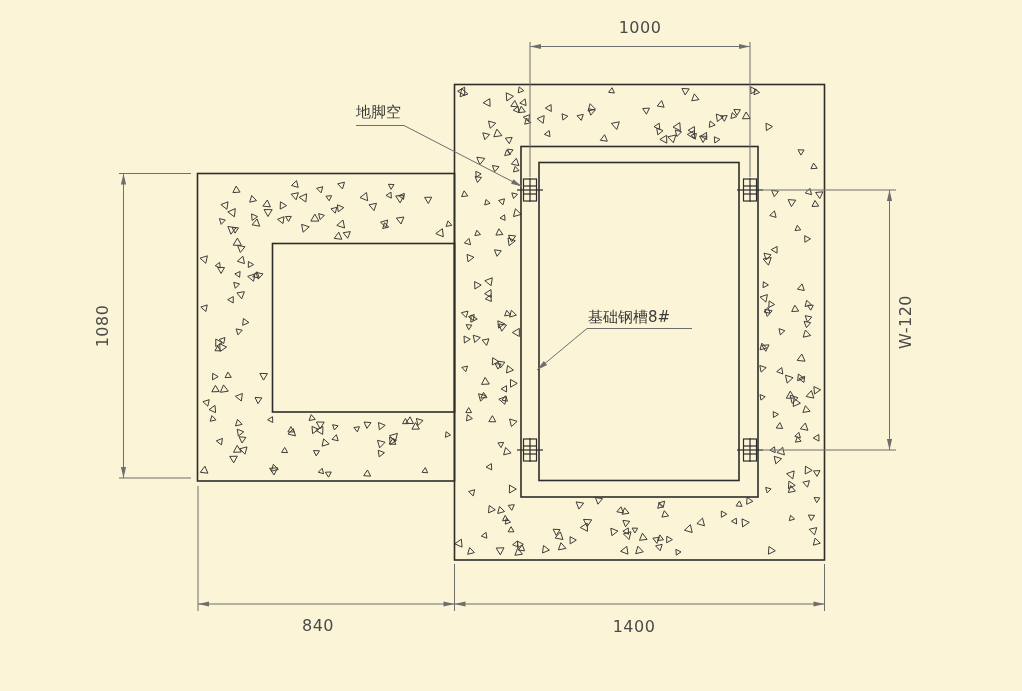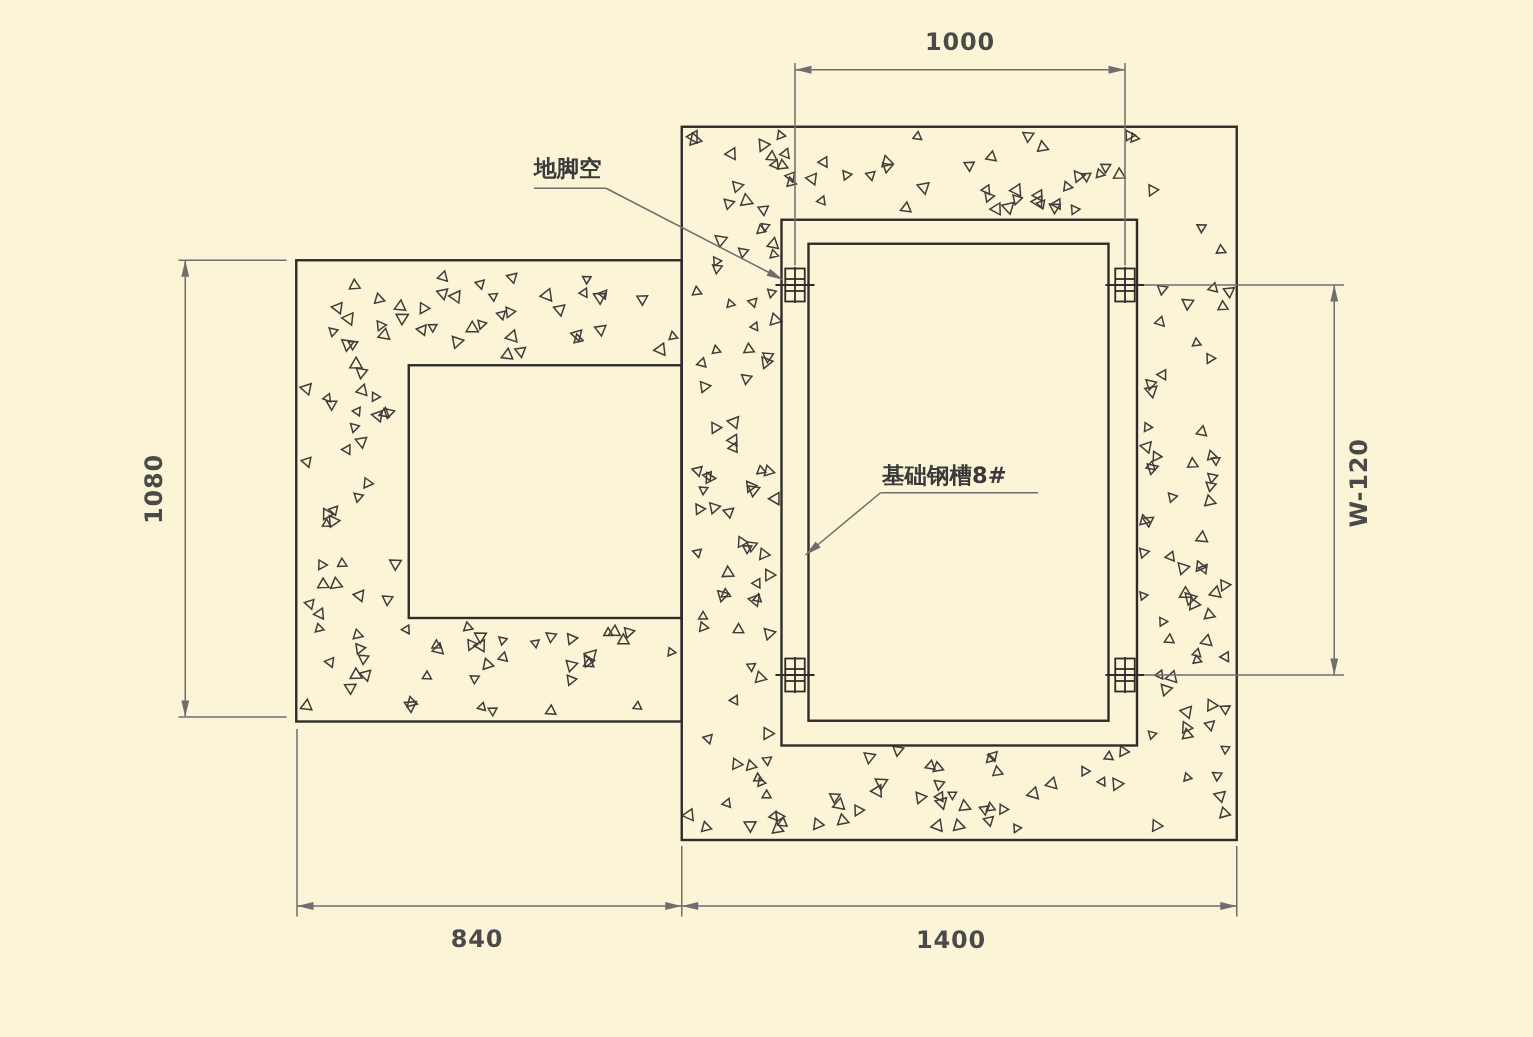--- a/index.html
+++ b/index.html
@@ -10,21 +10,21 @@
     --cjk_text:#3A3A3A;
     --hatch:#3E3D39;
   }
   html,body{margin:0;padding:0;}
   body{
     width:1022px;height:691px;
     background:var(--background);
     font-family:"DejaVu Sans","Liberation Sans",sans-serif;
     overflow:hidden;
   }
-  .canvas{width:994px;height:691px;position:relative;font-weight:bold;}
+  .canvas{width:994px;height:691px;position:relative;}
   svg{display:block;}
   .outline{fill:none;stroke:var(--line);stroke-width:1.6;}
   .boltsym line,.boltsym rect{stroke:var(--line);stroke-width:1.2;fill:none;}
   .dimline{stroke:var(--dim);stroke-width:1;fill:none;}
   .arrowfill{fill:var(--dim);stroke:none;}
   .hatch-tri{fill:none;stroke:var(--hatch);stroke-width:1;}
   text.dim{fill:var(--text);font-size:16px;letter-spacing:0.5px;}
   text.cjk{fill:var(--cjk_text);font-size:15px;}
 </style>
 </head>

